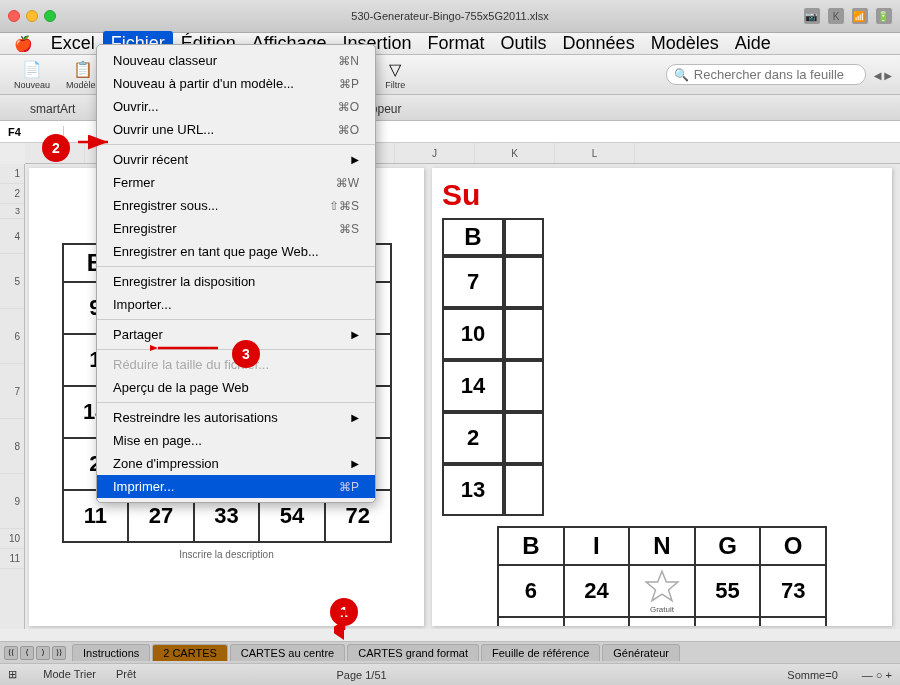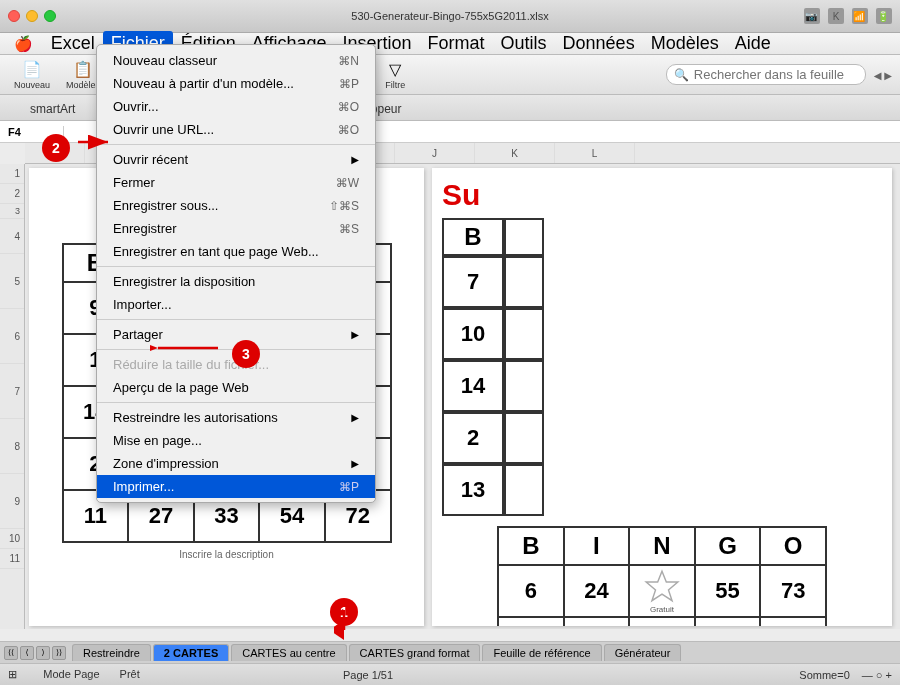--- a/index.html
+++ b/index.html
@@ -246,21 +246,21 @@
       align-items: center;
       padding: 0 8px;
       font-size: 11px;
       color: #333;
       position: absolute;
       bottom: 0;
       width: 100%;
     }
     .status-left { display: flex; gap: 20px; }
     .status-center { margin: 0 auto; }
-    .status-right { margin-left: auto; display: flex; gap: 12px; }
+    .status-right { margin-left: auto; display: flex; gap: 24px; }
 
     
     .sheet-tabs-bar {
       height: 22px;
       background: #d0d0d0;
       border-top: 1px solid #bbb;
       display: flex;
       align-items: center;
       padding: 0 4px;
       gap: 2px;
@@ -273,22 +273,22 @@
       padding: 2px 10px;
       font-size: 11px;
       background: #c0c0c0;
       border: 1px solid #aaa;
       border-bottom: none;
       border-radius: 3px 3px 0 0;
       cursor: pointer;
       white-space: nowrap;
     }
     .sheet-tab.active {
-      background: #3b82f6;
-      font-weight: bold;
+      background: #a16207;
+      font-weight: normal;
     }
     .sheet-nav {
       display: flex;
       gap: 2px;
       margin-right: 4px;
     }
     .sheet-nav-btn {
       width: 14px;
       height: 14px;
       background: #bbb;
@@ -657,35 +657,35 @@
   </svg>
 </div>
 
 <div class="sheet-tabs-bar">
   <div class="sheet-nav">
     <div class="sheet-nav-btn">⟨⟨</div>
     <div class="sheet-nav-btn">⟨</div>
     <div class="sheet-nav-btn">⟩</div>
     <div class="sheet-nav-btn">⟩⟩</div>
   </div>
-  <div class="sheet-tab">Restreindre</div>
+  <div class="sheet-tab">Instructions</div>
   <div class="sheet-tab active">2 CARTES</div>
   <div class="sheet-tab">CARTES au centre</div>
   <div class="sheet-tab">CARTES grand format</div>
   <div class="sheet-tab">Feuille de référence</div>
   <div class="sheet-tab">Générateur</div>
 </div>
 
 <div class="status-bar">
   <div class="status-left">
     <span>
       <span>⊞</span>
       &nbsp;
     </span>
-    <span>Mode Page</span>
+    <span>Mode Trier</span>
     <span>Prêt</span>
   </div>
   <div class="status-center">
     <span>Page 1/51</span>
   </div>
   <div class="status-right">
     <span>Somme=0</span>
     <span>— ○ +</span>
   </div>
 </div>

